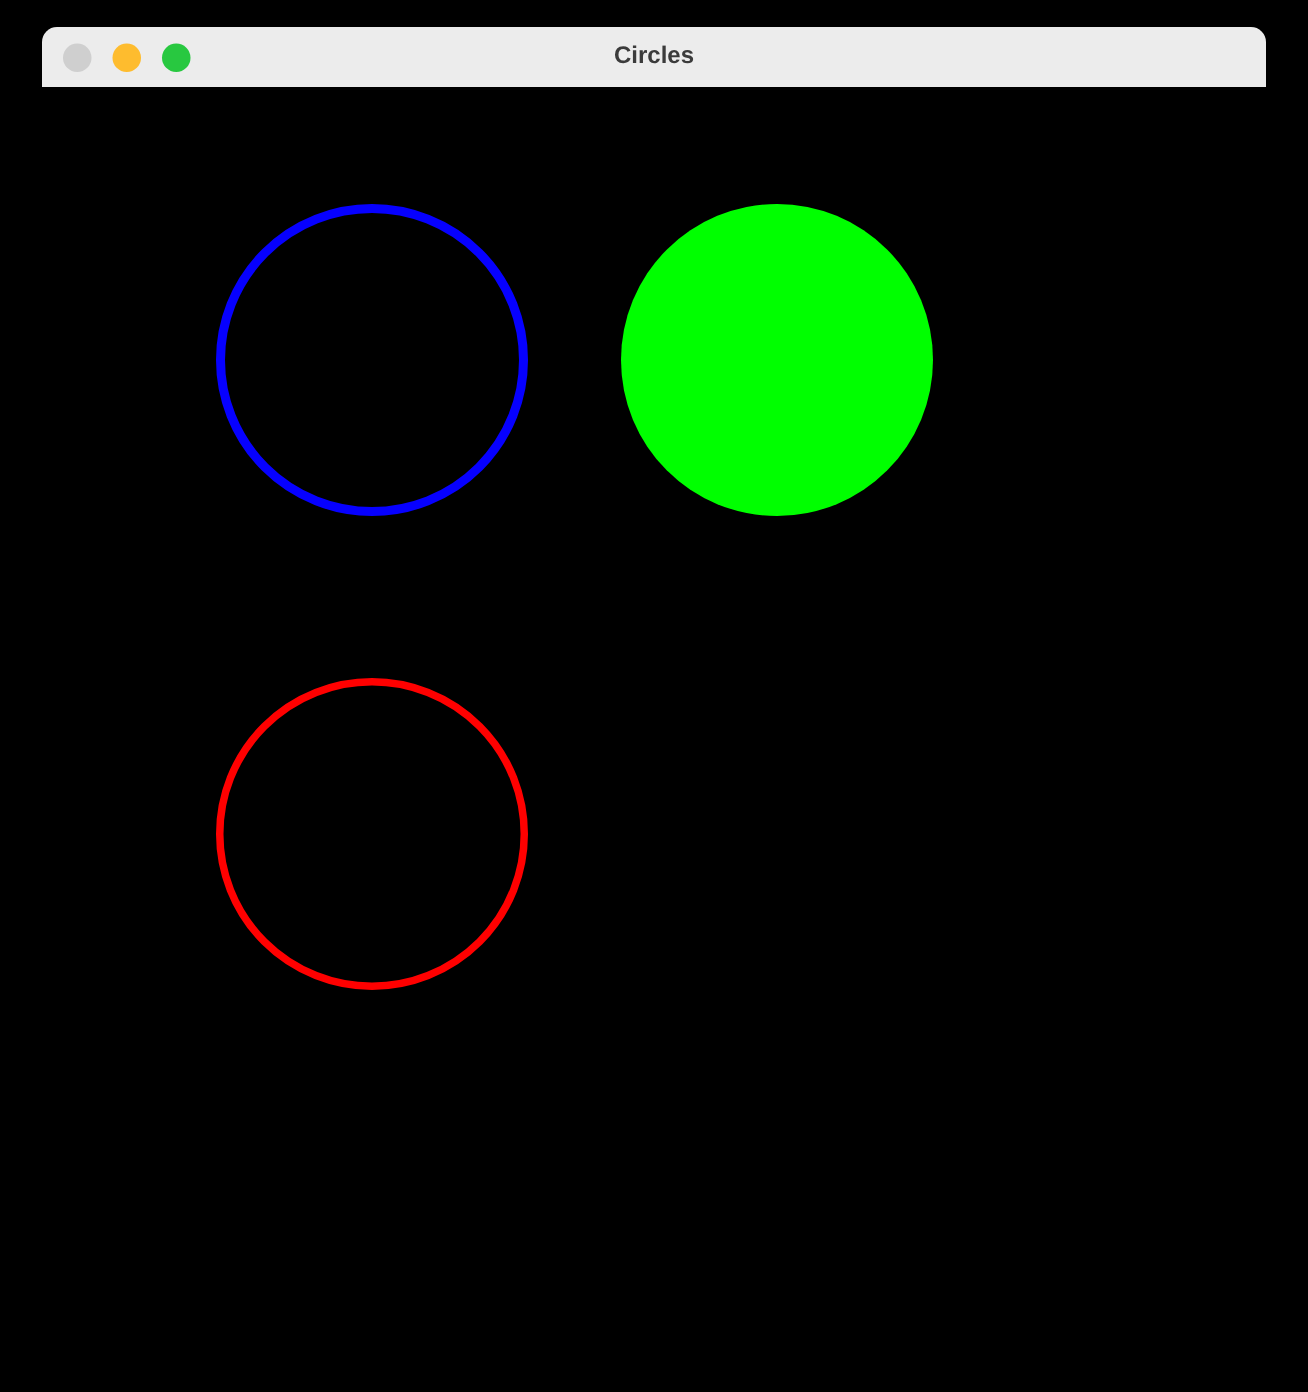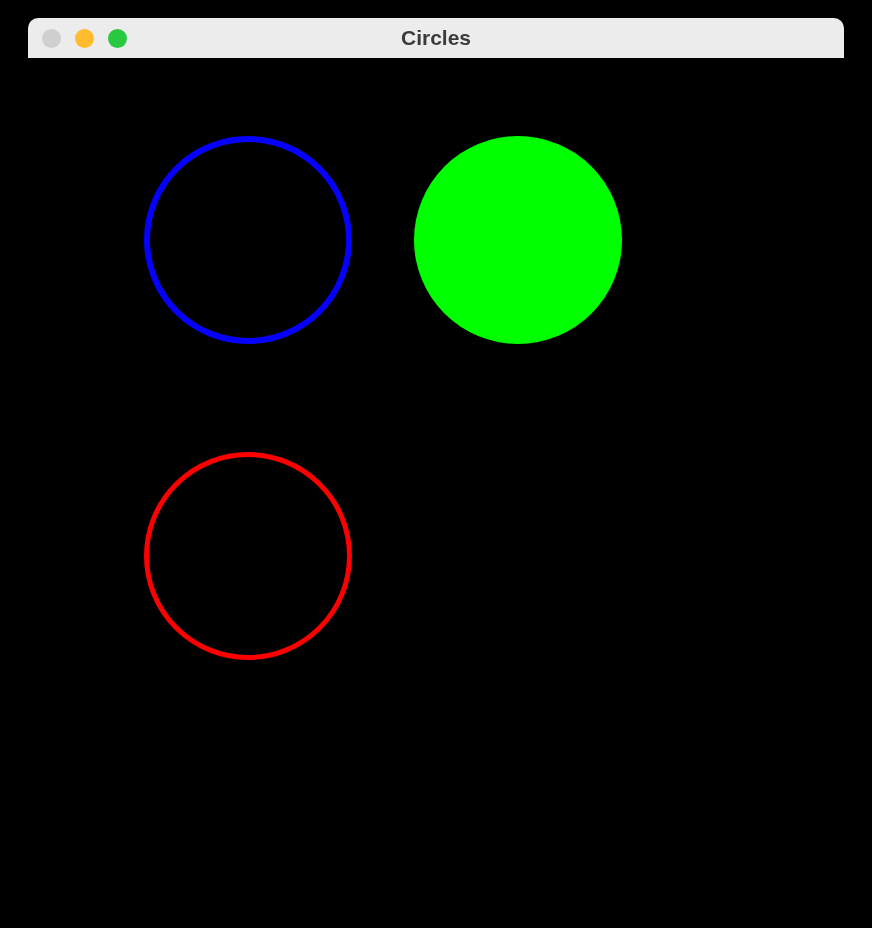--- a/index.html
+++ b/index.html
@@ -54,21 +54,21 @@
     .traffic-close { background: #cfcfcf; }
     .traffic-min   { background: #febc2e; }
     .traffic-max   { background: #28c840; }
     
     .title {
       position: absolute;
       left: 0;
       right: 0;
       text-align: center;
       font-weight: 700;
-      font-size: 21px;
+      font-size: 16px;
       color: #3b3b3b;
       pointer-events: none;
     }
     
     .canvas {
       position: absolute;
       top: 58px;
       left: 28px;
       right: 28px;
       bottom: 18px;

